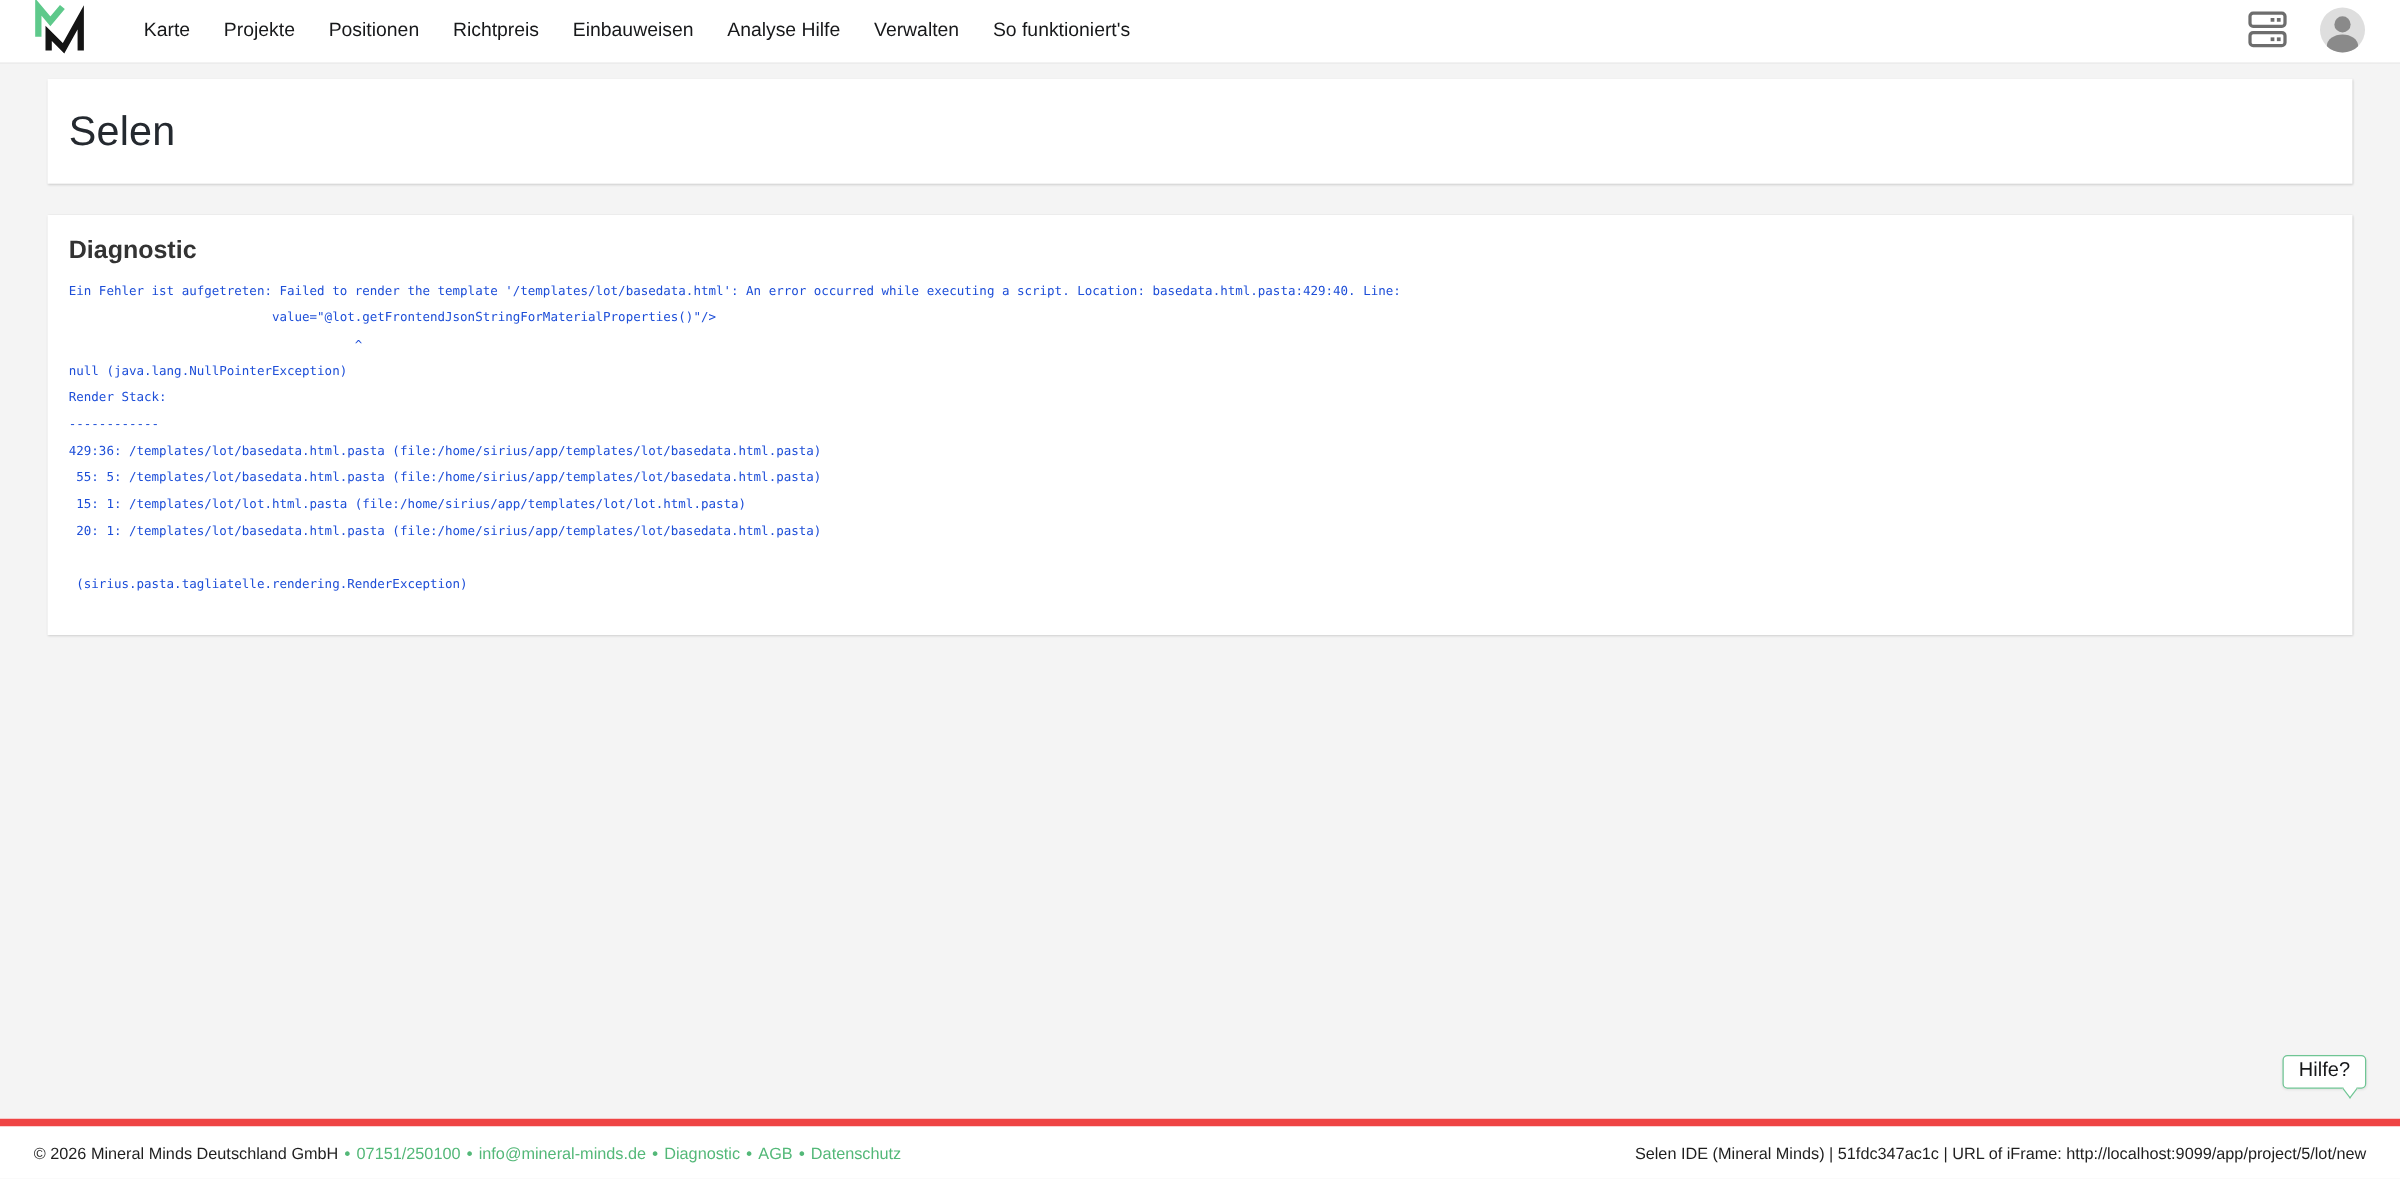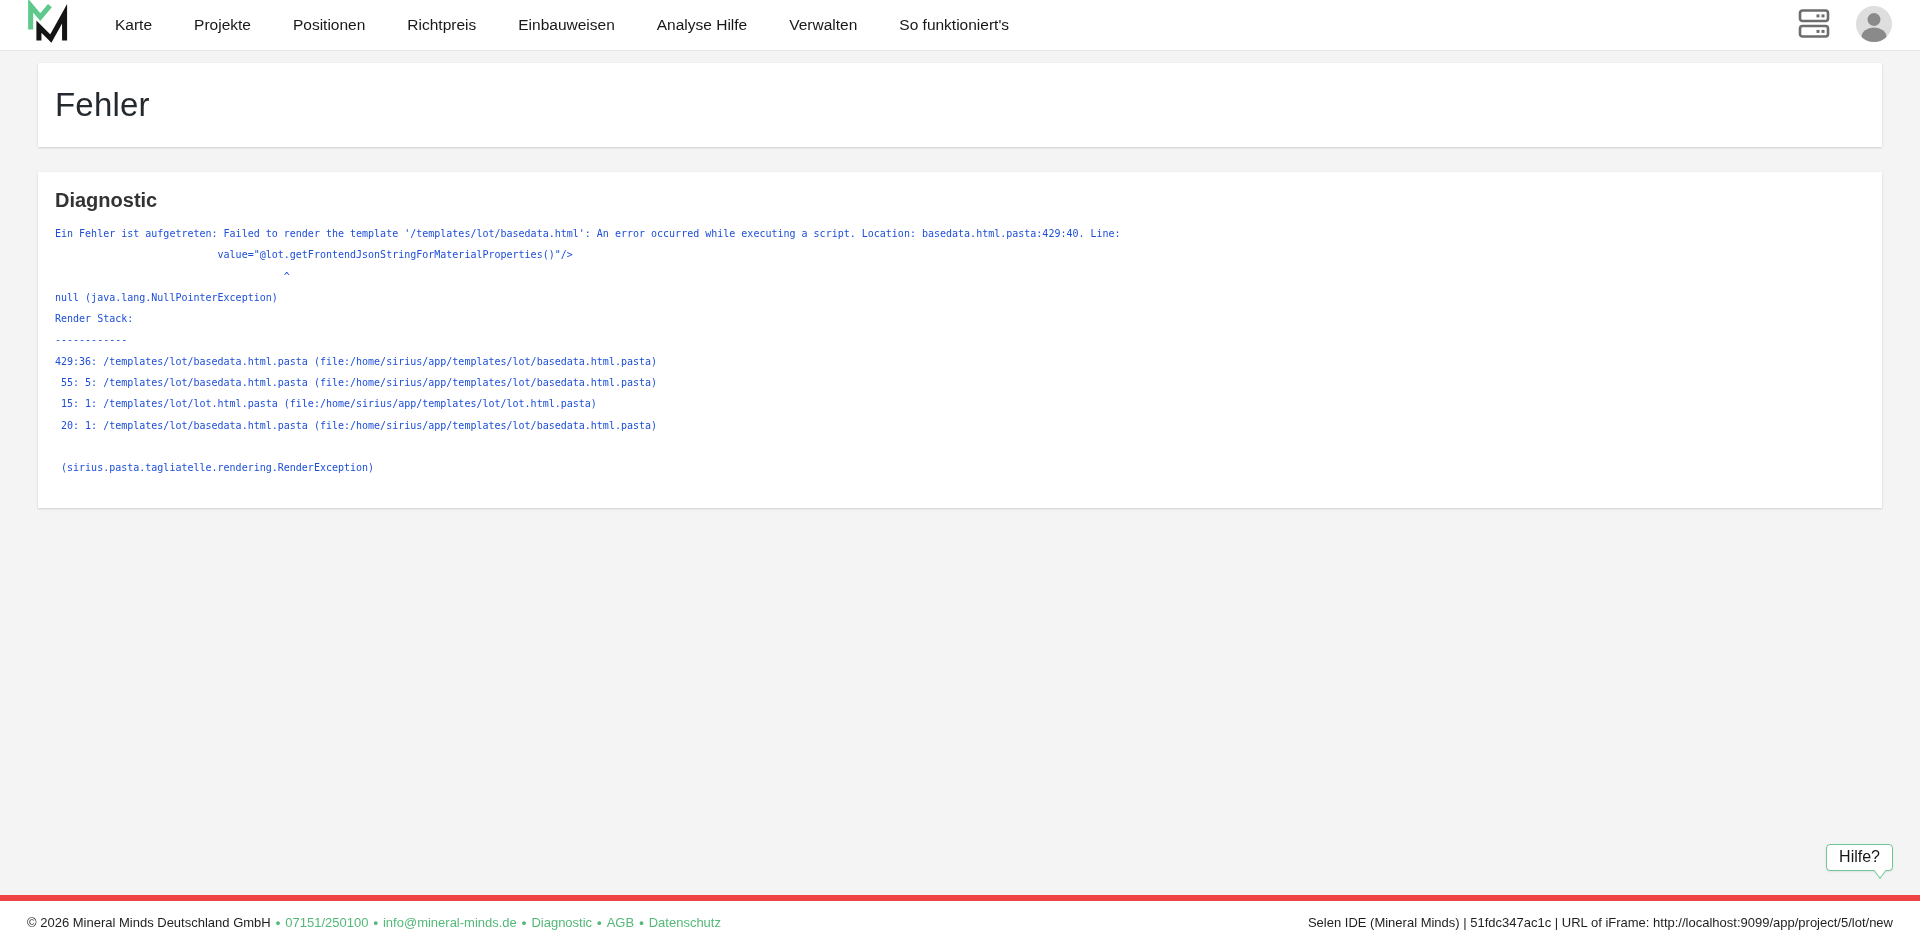--- a/index.html
+++ b/index.html
@@ -15,21 +15,21 @@
   
   .navbar {
     height: 51px;
     background: #ffffff;
     border-bottom: 1px solid #e6e6e6;
     display: flex;
     align-items: center;
     padding: 0 27px;
   }
   .brand { margin-right: 44px; display: flex; align-items: center; cursor: pointer; }
-  .nav-list { list-style: none; display: flex; align-items: center; gap: 42px; }
+  .nav-list { list-style: none; display: flex; align-items: center; gap: 27px; }
   .nav-list a {
     text-decoration: none;
     color: #17181a;
     font-size: 15.5px;
     font-weight: 500;
     cursor: pointer;
     white-space: nowrap;
   }
   .nav-right { margin-left: auto; display: flex; align-items: center; gap: 24px; }
   .icon-btn { background: none; border: none; cursor: pointer; display: flex; align-items: center; }
@@ -169,21 +169,21 @@
             <ellipse cx="19" cy="32" rx="12.5" ry="9.5" fill="#8a8a8a"></ellipse>
           </g>
         </svg>
       </span>
     </button>
   </div>
 </nav>
 
 <main class="main">
   <section class="card card-title">
-    <h1 class="page-title">Fehler</h1>
+    <h1 class="page-title">Selen</h1>
   </section>
 
   <section class="card card-diagnostic">
     <h2 class="diag-title">Diagnostic</h2>
     <pre class="trace">Ein Fehler ist aufgetreten: Failed to render the template '/templates/lot/basedata.html': An error occurred while executing a script. Location: basedata.html.pasta:429:40. Line:
                            value="@lot.getFrontendJsonStringForMaterialProperties()"/&gt;
                                       ^
 null (java.lang.NullPointerException)
 Render Stack:
 ------------

